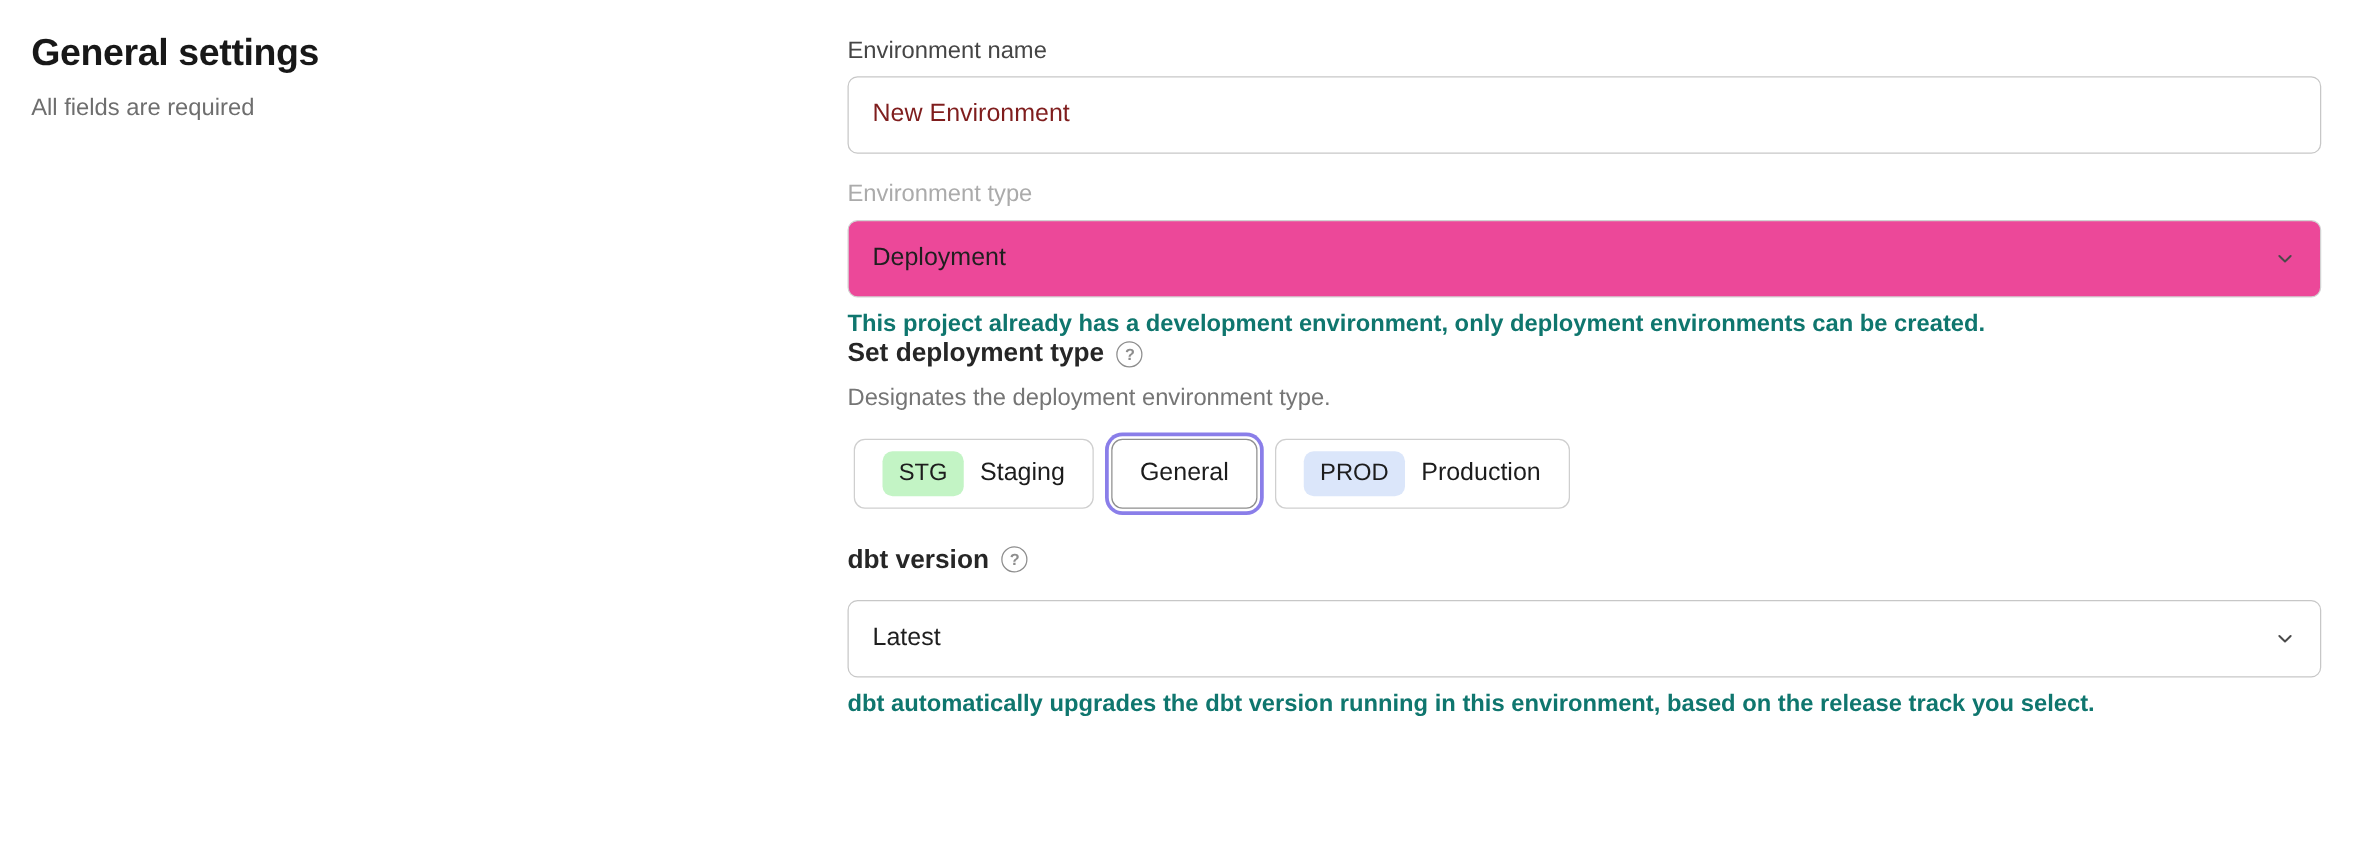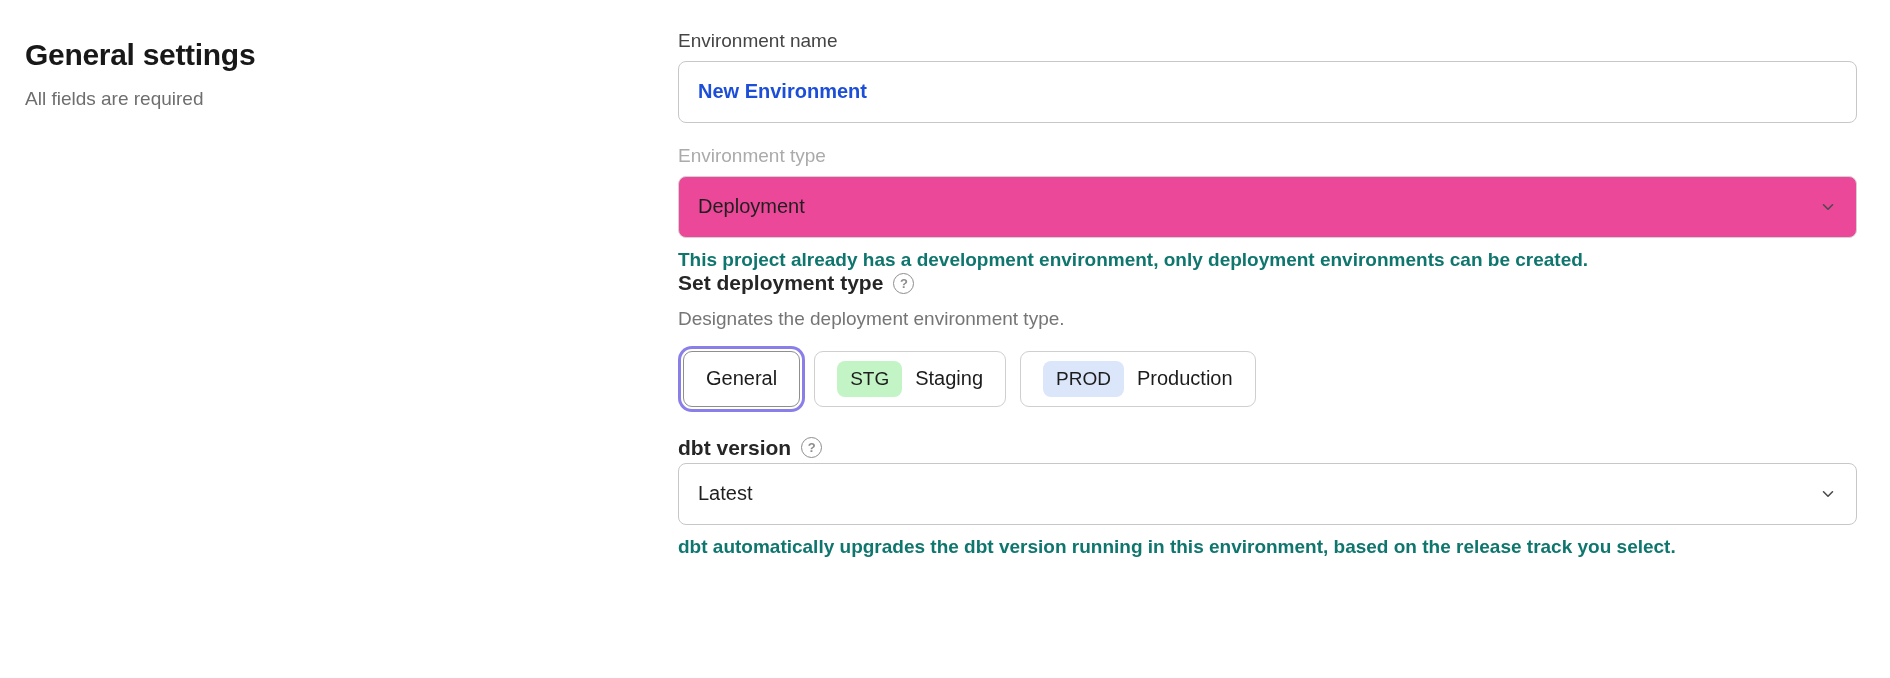--- a/index.html
+++ b/index.html
@@ -15,21 +15,20 @@
     height: 678px;
     display: flex;
     overflow: hidden;
     background: #ffffff;
   }
   
   .left-col {
     width: 678px;
     flex: 0 0 678px;
     padding: 26px 0 0 25px;
-    margin-top: 12px;
   }
   .page-title {
     margin: 0 0 16px 0;
     font-size: 30px;
     font-weight: 700;
     letter-spacing: -0.3px;
     color: #181818;
   }
   .page-subtitle {
     margin: 0;
@@ -53,24 +52,23 @@
 
   .text-input {
     display: block;
     width: 100%;
     height: 62px;
     border: 1px solid #c7c7c7;
     border-radius: 8px;
     background: #ffffff;
     font-family: "Liberation Sans", sans-serif;
     font-size: 20px;
-    color: #1d4ed8;
+    color: #7f1d1d;
     padding: 0 19px;
     outline: none;
-    font-weight: bold;
   }
   .group-1 { margin-bottom: 22px; }
 
   .select-box {
     width: 100%;
     height: 62px;
     border: 1px solid #c7c7c7;
     border-radius: 8px;
     background: #ffffff;
     display: flex;
@@ -160,21 +158,21 @@
     height: 36px;
     padding: 0 13px;
     border-radius: 8px;
     font-size: 19px;
     font-weight: 500;
     color: #1d1d1d;
   }
   .pill.green { background: var(--stg, #c3f4c5); }
   .pill.blue  { background: var(--prod, #dbe6fa); }
 
-  .group-4 .heading-row { margin-bottom: 3px; }
+  .group-4 .heading-row { margin-bottom: 20px; }
   .group-4 { margin-bottom: 30px; }
 
   .checkbox-row {
     display: flex;
     align-items: center;
     gap: 18px;
   }
   .checkbox {
     width: 28px;
     height: 28px;
@@ -218,26 +216,26 @@
       <p class="helper-text">This project already has a development environment, only deployment environments can be created.</p>
     </div>
 
     <div class="group-3">
       <div class="heading-row">
         <h2 class="section-heading">Set deployment type</h2>
         <span class="help-icon">?</span>
       </div>
       <p class="section-desc">Designates the deployment environment type.</p>
       <div class="seg-row">
-        <button class="seg-btn selected">
-          <span>General</span>
-        </button>
         <button class="seg-btn">
           <span class="pill green">STG</span>
           <span>Staging</span>
+        </button>
+        <button class="seg-btn selected">
+          <span>General</span>
         </button>
         <button class="seg-btn">
           <span class="pill blue">PROD</span>
           <span>Production</span>
         </button>
       </div>
     </div>
 
     <div class="group-4">
       <div class="heading-row">

